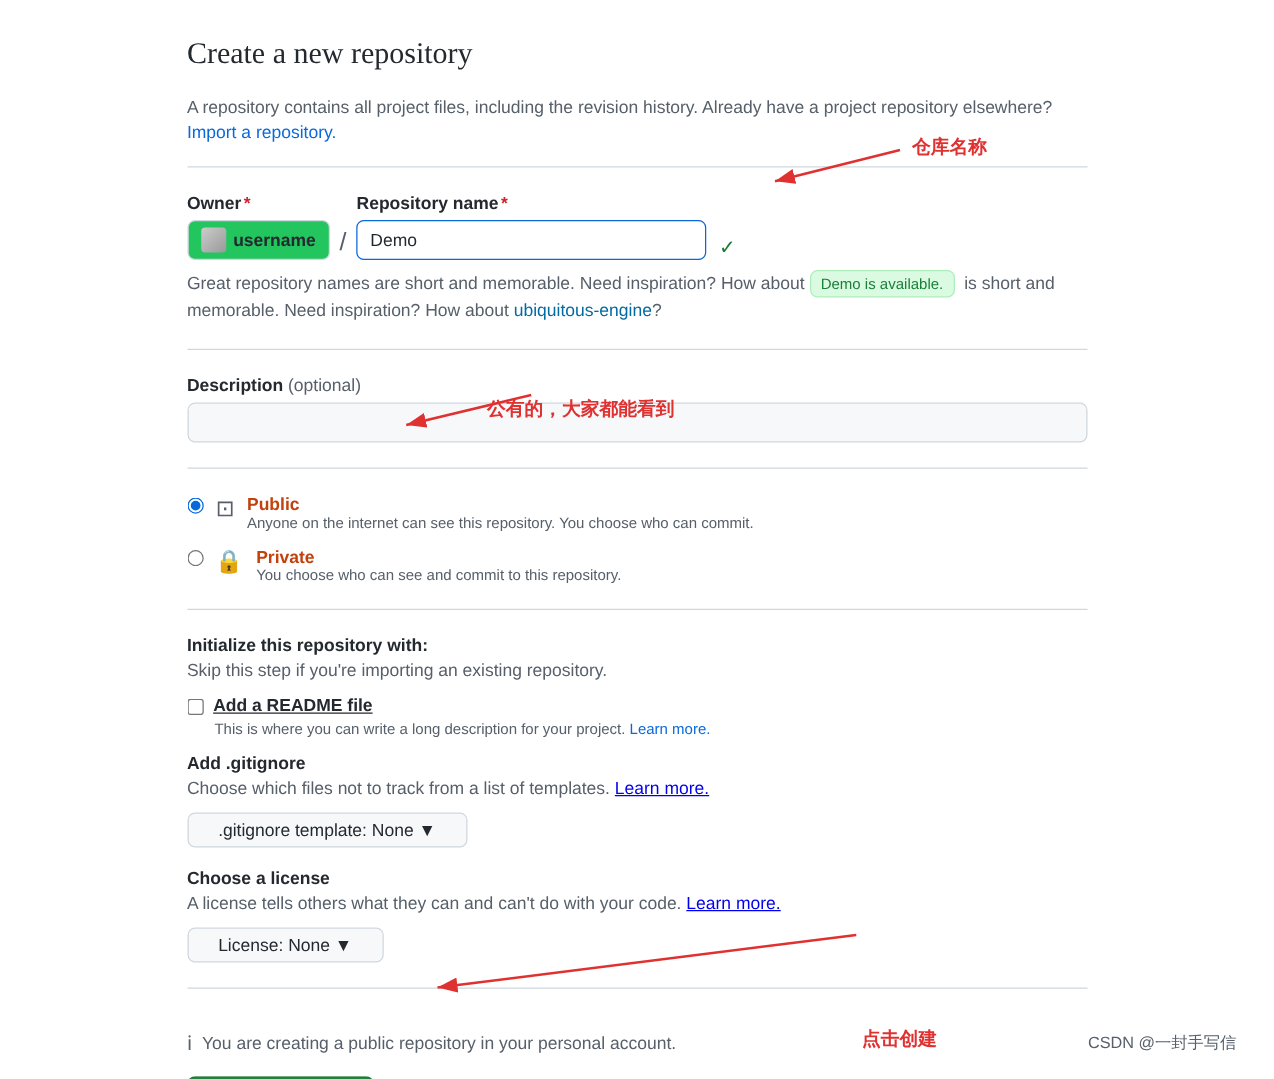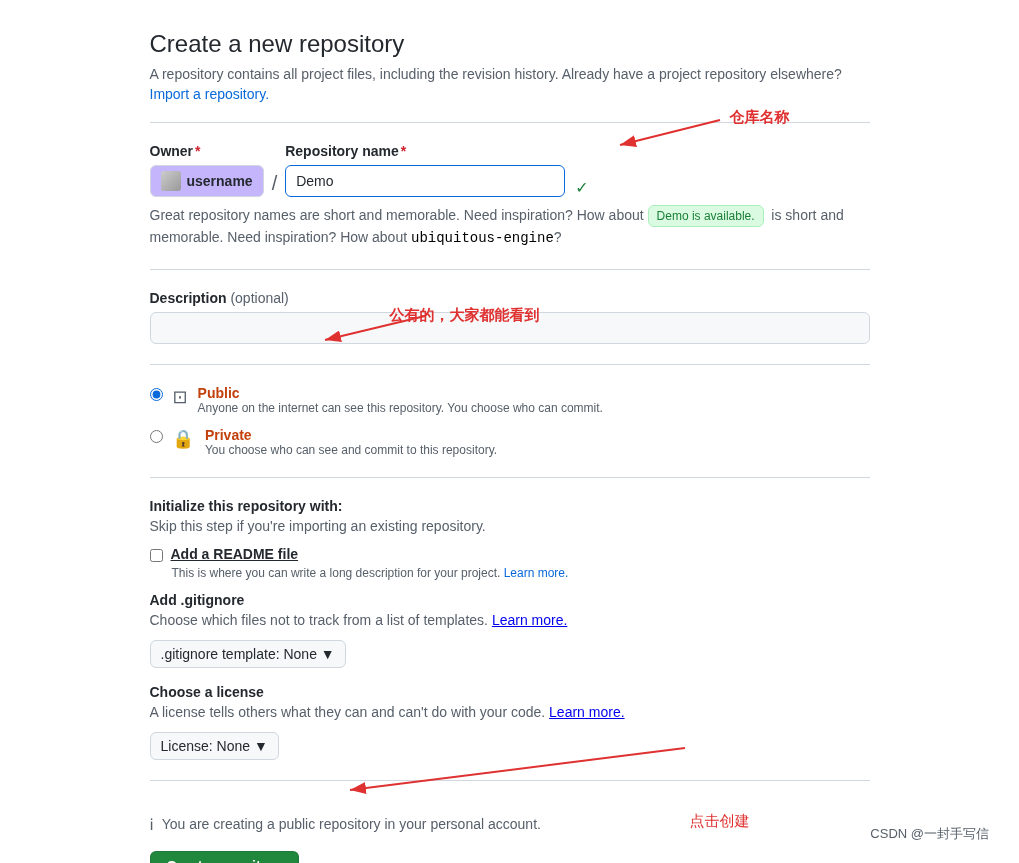--- a/index.html
+++ b/index.html
@@ -11,22 +11,23 @@
     }
     .page-container {
       max-width: 760px;
       margin: 0 auto;
       padding: 30px 20px 40px 20px;
       position: relative;
     }
     h1 {
       font-size: 24px;
       font-weight: 400;
-      margin-bottom: 8px;
-      color: #24292f;
+      margin-bottom: 20px;
+      color: #24292f;
+      font-family: Liberation Serif, serif;
     }
     .subtitle {
       font-size: 14px;
       color: #57606a;
       margin-bottom: 4px;
     }
     .import-link {
       color: #0969da;
       text-decoration: none;
       font-size: 14px;
@@ -55,21 +56,21 @@
       color: #cf222e;
       margin-left: 2px;
     }
     .owner-box {
       display: flex;
       align-items: center;
       gap: 6px;
       border: 1px solid #d0d7de;
       border-radius: 6px;
       padding: 5px 10px;
-      background: #c4b5fd;
+      background: #22c55e;
       height: 32px;
       font-size: 14px;
       color: #24292f;
     }
     .owner-avatar {
       width: 20px;
       height: 20px;
       border-radius: 3px;
       background: linear-gradient(135deg, #ccc 0%, #999 100%);
       flex-shrink: 0;
@@ -105,23 +106,22 @@
       font-size: 12px;
       font-weight: 400;
     }
     .availability-text {
       font-size: 14px;
       color: #57606a;
       margin-bottom: 16px;
       line-height: 1.5;
     }
     .availability-text a {
-      color: #000000;
+      color: #0369a1;
       text-decoration: none;
-      font-family: Liberation Mono, monospace;
     }
     .description-label {
       font-size: 14px;
       font-weight: 600;
       margin-bottom: 6px;
     }
     .optional-text {
       font-weight: 400;
       color: #57606a;
       font-size: 14px;
@@ -198,21 +198,21 @@
       margin-left: 22px;
       margin-bottom: 12px;
     }
     .checkbox-subdesc a {
       color: #0969da;
       text-decoration: none;
     }
     .select-dropdown {
       border: 1px solid #d0d7de;
       border-radius: 6px;
-      padding: 5px 10px;
+      padding: 5px 24px;
       font-size: 14px;
       background: #f6f8fa;
       cursor: pointer;
       color: #24292f;
       display: inline-flex;
       align-items: center;
       gap: 6px;
     }
     .notice-bar {
       display: flex;
@@ -376,23 +376,23 @@
     <span class="info-icon">ℹ</span>
     <span>You are creating a public repository in your personal account.</span>
   </div>
 
   
   <button class="create-repo-btn">Create repository</button>
 
   
   <div style="position:absolute; top:108px; right:100px; color:#e03131; font-size:15px; font-weight:bold; pointer-events:none;">仓库名称</div>
 
-  <div style="position:absolute; top:306px; left:260px; color:#e03131; font-size:15px; font-weight:bold; pointer-events:none;">公有的，大家都能看到</div>
-
-  <div style="position:absolute; bottom:90px; right:140px; color:#e03131; font-size:15px; font-weight:normal; pointer-events:none;">点击创建</div>
+  <div style="position:absolute; top:318px; left:260px; color:#e03131; font-size:15px; font-weight:bold; pointer-events:none;">公有的，大家都能看到</div>
+
+  <div style="position:absolute; bottom:90px; right:140px; color:#e03131; font-size:15px; font-weight:bold; pointer-events:none;">点击创建</div>
 
   
   <svg class="arrow-overlay" xmlns="http://www.w3.org/2000/svg" style="position:absolute;top:0;left:0;width:100%;height:100%;pointer-events:none;">
 
     <defs>
       <marker id="arrowhead" markerWidth="8" markerHeight="6" refX="8" refY="3" orient="auto">
         <polygon points="0 0, 8 3, 0 6" fill="#e03131"></polygon>
       </marker>
     </defs>
 

